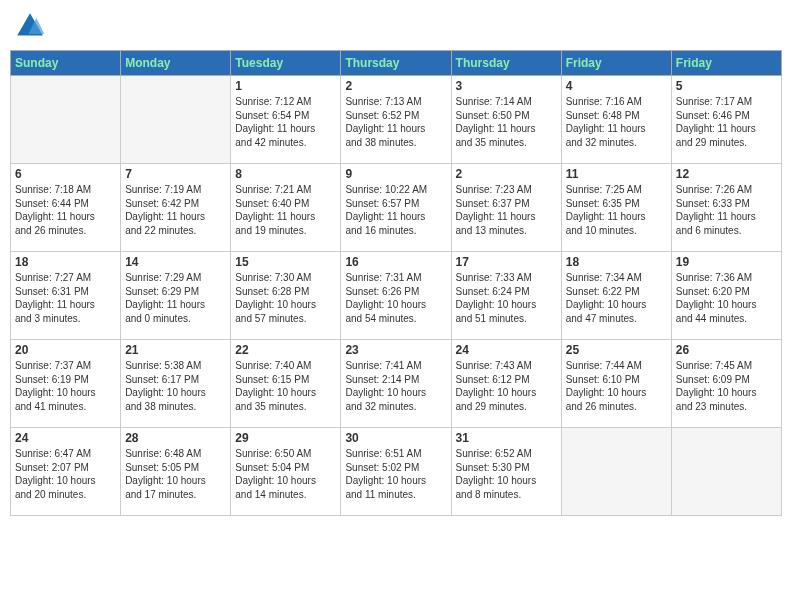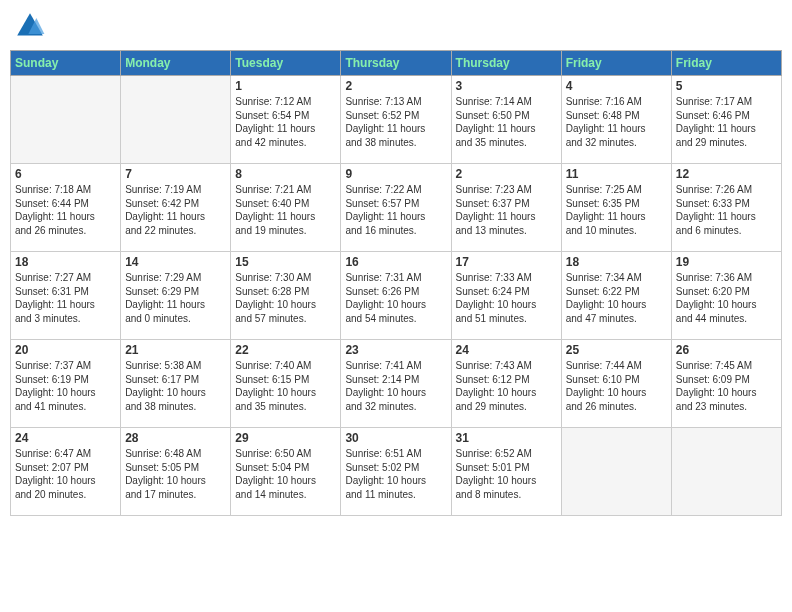--- a/index.html
+++ b/index.html
@@ -181,21 +181,21 @@
         </td>
         <td>
           <span class="day-num">8</span>
           <span class="cell-line">Sunrise: 7:21 AM</span>
           <span class="cell-line">Sunset: 6:40 PM</span>
           <span class="cell-line">Daylight: 11 hours</span>
           <span class="cell-line">and 19 minutes.</span>
         </td>
         <td>
           <span class="day-num">9</span>
-          <span class="cell-line">Sunrise: 7:22 AM</span>
+          <span class="cell-line">Sunrise: 10:22 AM</span>
           <span class="cell-line">Sunset: 6:57 PM</span>
           <span class="cell-line">Daylight: 11 hours</span>
           <span class="cell-line">and 16 minutes.</span>
         </td>
         <td>
           <span class="day-num">2</span>
           <span class="cell-line">Sunrise: 7:23 AM</span>
           <span class="cell-line">Sunset: 6:37 PM</span>
           <span class="cell-line">Daylight: 11 hours</span>
           <span class="cell-line">and 13 minutes.</span>
@@ -342,21 +342,21 @@
         <td>
           <span class="day-num">30</span>
           <span class="cell-line">Sunrise: 6:51 AM</span>
           <span class="cell-line">Sunset: 5:02 PM</span>
           <span class="cell-line">Daylight: 10 hours</span>
           <span class="cell-line">and 11 minutes.</span>
         </td>
         <td>
           <span class="day-num">31</span>
           <span class="cell-line">Sunrise: 6:52 AM</span>
-          <span class="cell-line">Sunset: 5:01 PM</span>
+          <span class="cell-line">Sunset: 5:30 PM</span>
           <span class="cell-line">Daylight: 10 hours</span>
           <span class="cell-line">and 8 minutes.</span>
         </td>
         <td class="empty"></td>
         <td class="empty"></td>
       </tr>
     </tbody>
 </table>
 
 </body></html>

